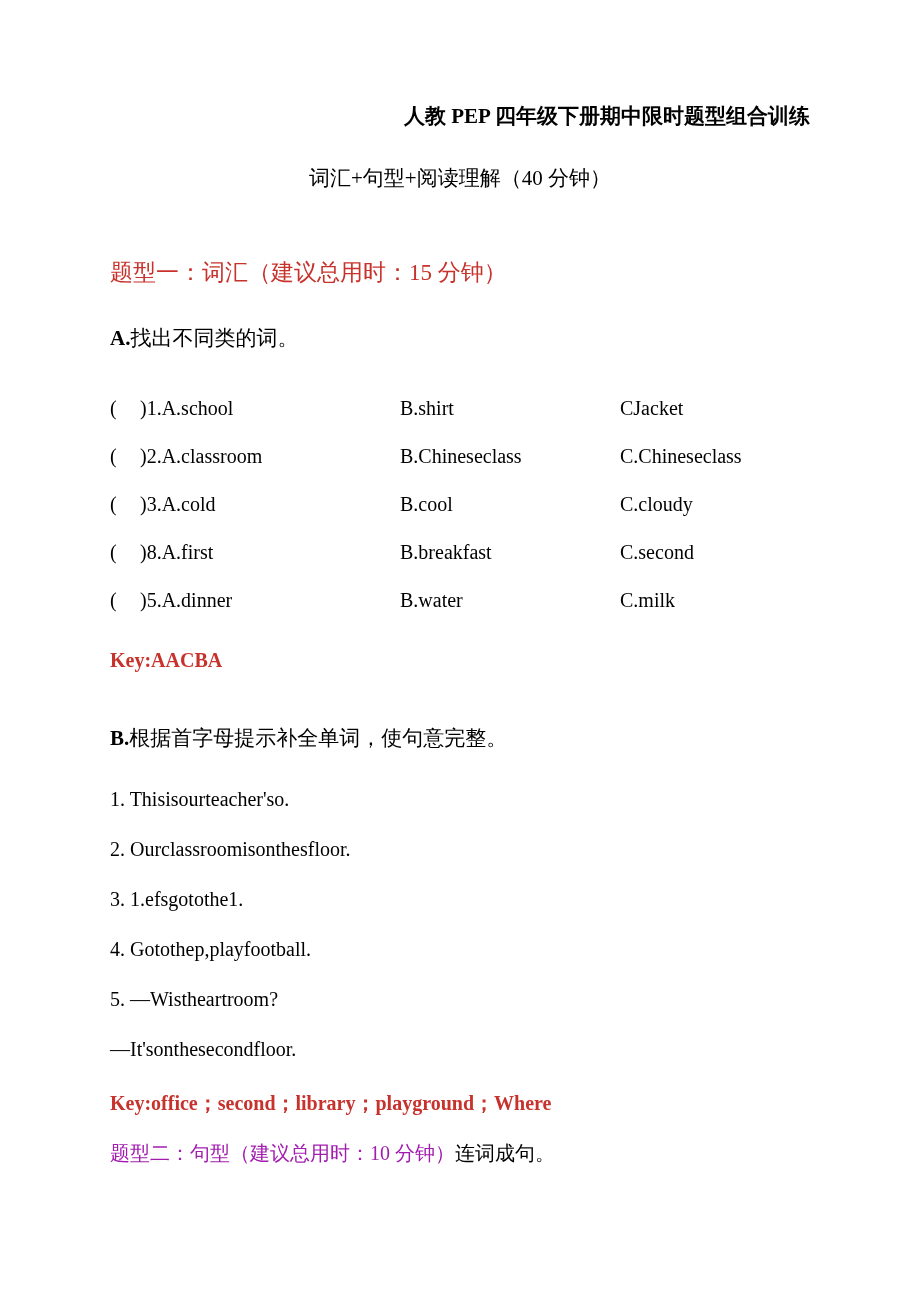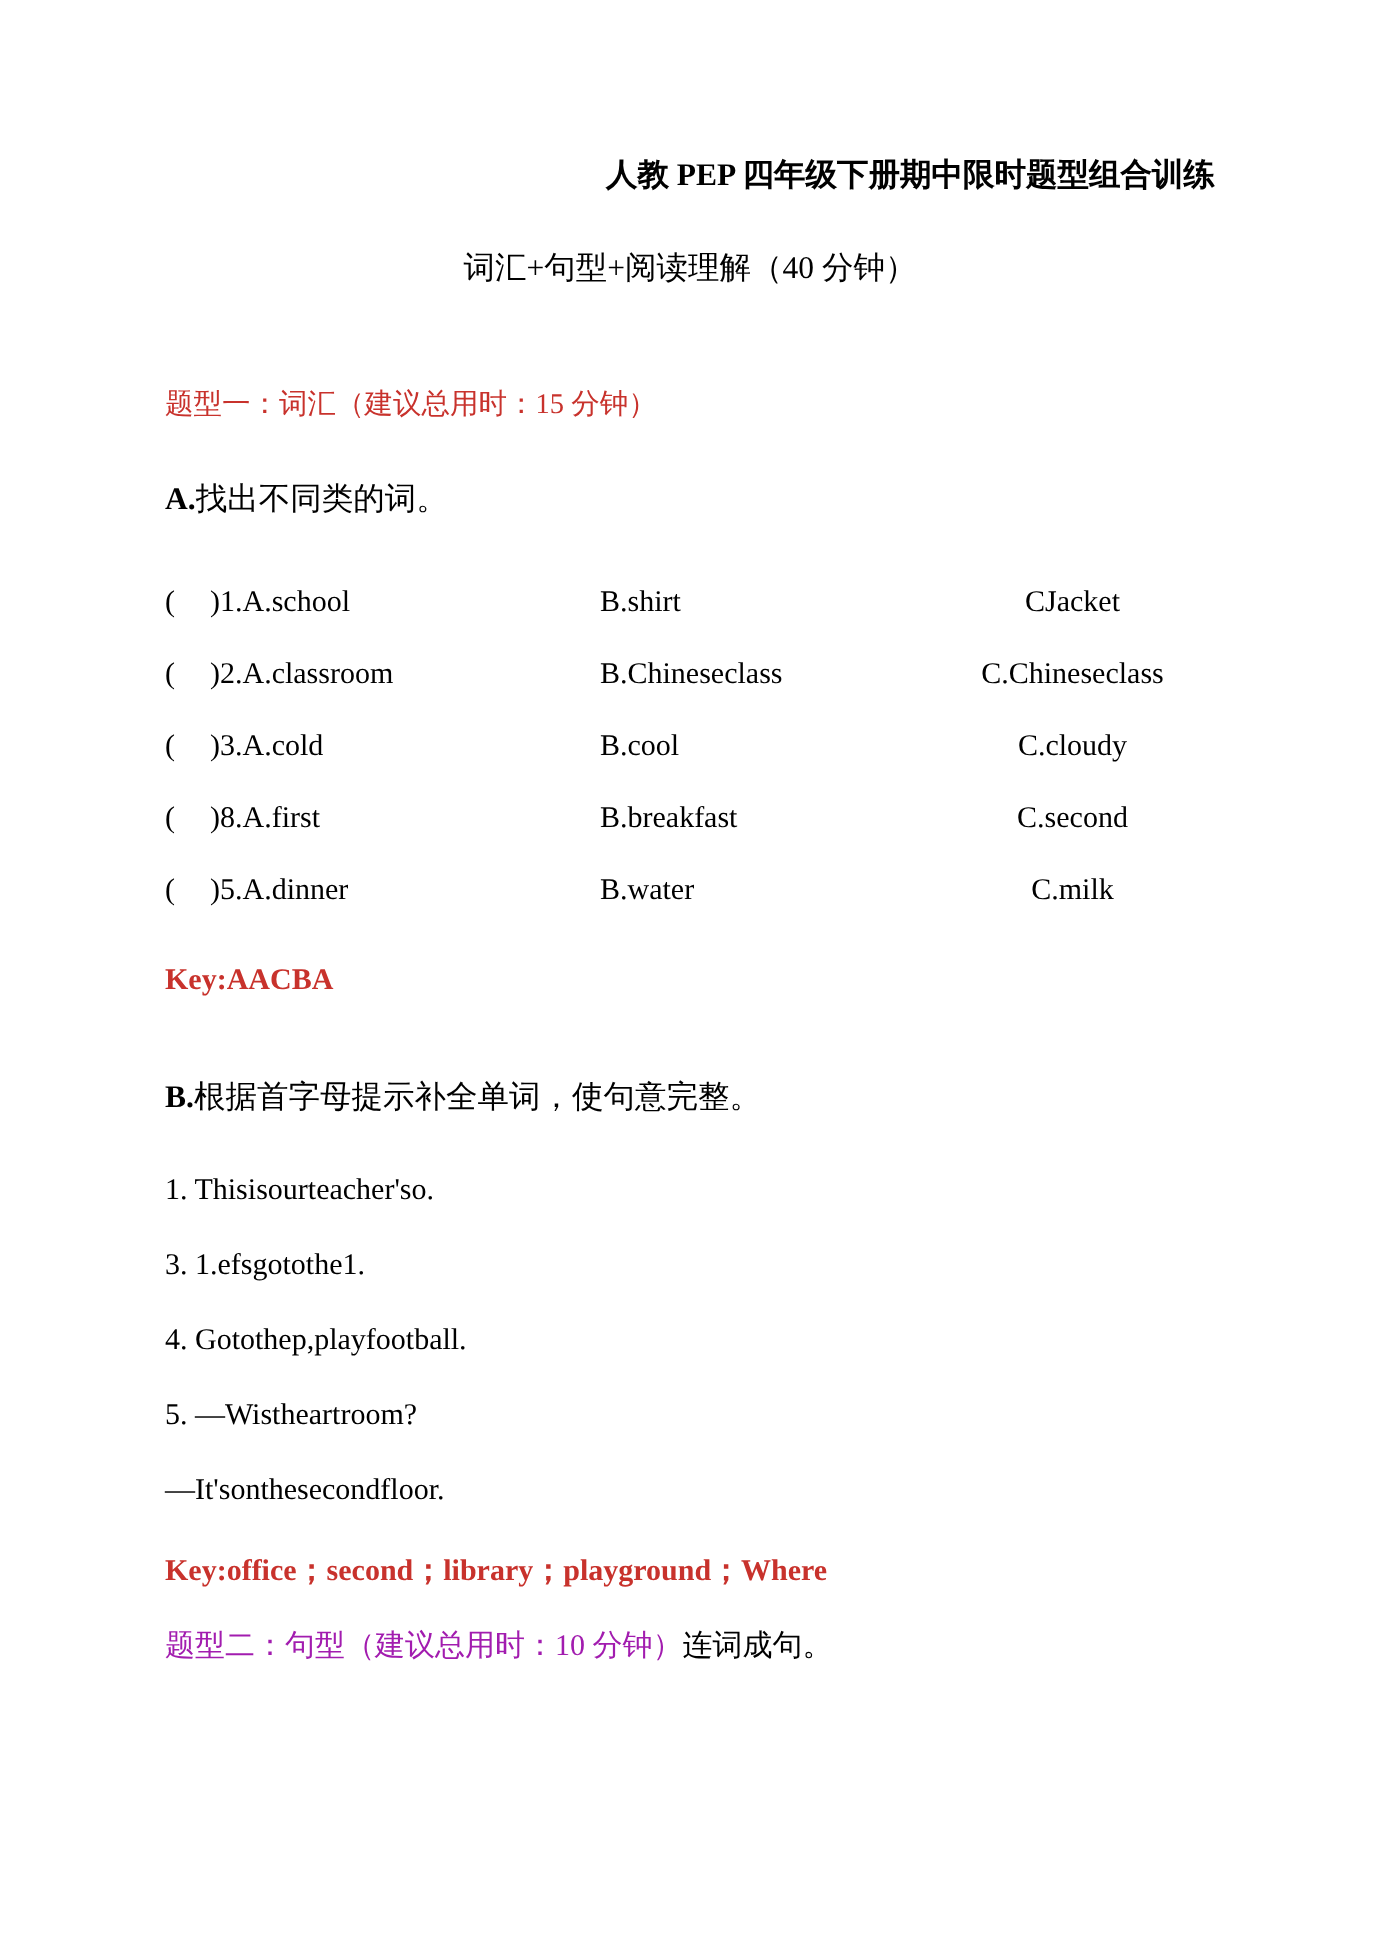--- a/index.html
+++ b/index.html
@@ -23,21 +23,21 @@
       font-size: 21px;
       margin-bottom: 28px;
     }
     .title-sub {
       text-align: center;
       font-size: 21px;
       margin-bottom: 60px;
     }
     .section-heading {
       color: #c8322c;
-      font-size: 19px;
+      font-size: 23px;
       margin-bottom: 30px;
       margin-top: 16px;
     }
     .subsection-heading {
       font-size: 21px;
       margin-bottom: 28px;
     }
     .mcq-table {
       width: 100%;
       border-collapse: collapse;
@@ -52,21 +52,20 @@
       width: 30px;
     }
     .mcq-table td.col-label {
       width: 260px;
     }
     .mcq-table td.col-b {
       width: 220px;
     }
     .mcq-table td.col-c {
       width: auto;
-      text-align: center;
     }
     .paren {
       font-size: 20px;
     }
     .key-red {
       color: #c8322c;
       font-weight: bold;
       font-size: 20px;
       margin-top: 6px;
       margin-bottom: 46px;
@@ -144,20 +143,21 @@
   </table>
 
 <div class="key-red">Key:AACBA</div>
 
 <div class="subsection-heading">
   <span class="bold">B.</span><span>根据首字母提示补全单词，使句意完整。</span>
 </div>
 
 <div class="fill-list">
   <div class="fill-item">1.  Thisisourteacher'so.</div>
+  <div class="fill-item">2.  Ourclassroomisonthesfloor.</div>
   <div class="fill-item">3.  1.efsgotothe1.</div>
   <div class="fill-item">4.  Gotothep,playfootball.</div>
   <div class="fill-item">5.  —Wistheartroom?</div>
   <div class="fill-item">—It'sonthesecondfloor.</div>
 </div>
 
 <div class="key-red2">Key:office；second；library；playground；Where</div>
 
 <div class="section2">
   <span class="red-part">题型二：句型（建议总用时：10 分钟）</span><span>连词成句。</span>

